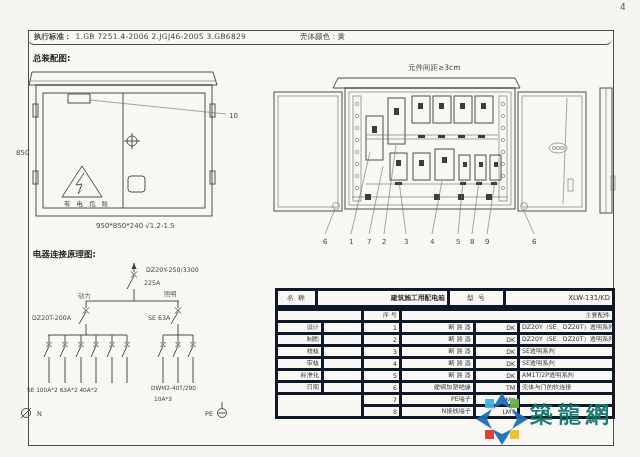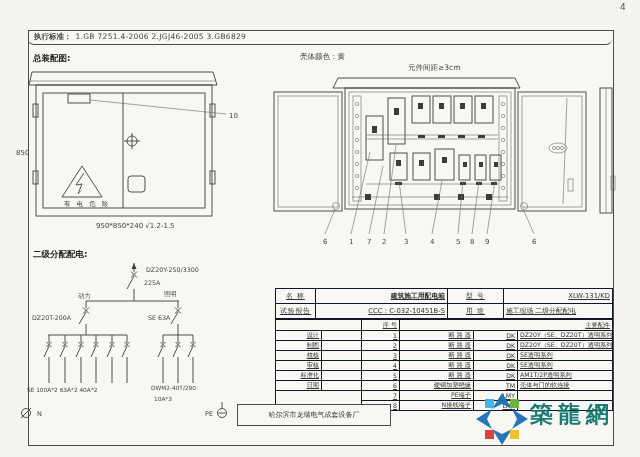--- a/index.html
+++ b/index.html
@@ -3,31 +3,31 @@
 <meta charset="utf-8">
 <style>
   html,body{margin:0;padding:0;}
   body{font-family:"DejaVu Sans","Liberation Sans",sans-serif;background:#e9e8e6;}
   .canvas{position:relative;width:640px;height:457px;background:#f5f4f1;overflow:hidden;color:#3a3a3a;}
   .pagenum{position:absolute;left:620px;top:2px;font-size:9px;color:#555;}
   .sheet{position:absolute;left:28px;top:30px;width:584px;height:414px;border:1px solid #4b4b4b;background:#f8f7f4;}
   .headerbar{position:absolute;left:28px;top:30px;width:584px;height:14px;border-bottom:1px solid #4b4b4b;font-size:7.5px;line-height:14px;white-space:nowrap;color:#444;border-radius:6px;}
   .headerbar .lbl{margin-left:6px;font-weight:bold;}
   .headerbar .std{margin-left:4px;letter-spacing:.3px;}
-  .headerbar .shell{position:absolute;left:272px;top:0;margin-top:20px;}
+  .headerbar .shell{position:absolute;left:272px;top:0;}
   .seclabel{position:absolute;font-size:8.5px;font-weight:bold;color:#222;}
   svg{position:absolute;overflow:visible;}
   svg text{fill:#444;font-family:"DejaVu Sans","Liberation Sans",sans-serif;}
   .ln{stroke:#4f4f4f;stroke-width:1;fill:none;}
   .thin{stroke:#6a6a6a;stroke-width:.6;fill:none;}
   .fillsq{fill:#3c3c3c;stroke:none;}
   
   .tblwrap{position:absolute;left:275px;top:288px;width:339px;}
   table{border-collapse:collapse;table-layout:fixed;width:337px;background:#f8f7f4;}
-  td{border:1px solid #0f172a;overflow:hidden;white-space:nowrap;color:#333;padding:0 2px;text-decoration:underline;}
+  td{border:3px solid #0f172a;overflow:hidden;white-space:nowrap;color:#333;padding:0 2px;}
   .t-info td{height:14px;font-size:6.8px;}
   .t-parts td{height:9px;font-size:6.2px;}
   .kcell{text-align:center;letter-spacing:1px;}
   .ccell{text-align:right;}
   .companybox{position:absolute;left:237px;top:404px;width:152px;height:20px;border:1px solid #4b4b4b;background:#f8f7f4;font-size:7px;line-height:20px;text-align:center;color:#333;z-index:3;}
   .watermark{position:absolute;left:474px;top:391px;width:160px;height:60px;z-index:4;opacity:.95;}
   .wm-cn{position:absolute;left:56px;top:8px;font-size:23px;font-weight:bold;color:#0f766e;letter-spacing:5px;font-family:"DejaVu Serif","Liberation Serif",serif;}
   .wm-url{position:absolute;left:66px;top:38px;font-size:13px;font-weight:bold;color:#0c0c0c;}
 </style>
 </head>
@@ -38,21 +38,21 @@
   <div class="pagenum">4</div>
 
   <div class="sheet"></div>
 
   <div class="headerbar">
     <span class="lbl">执行标准：</span><span class="std">1.GB 7251.4-2006      2.JGJ46-2005      3.GB6829</span>
     <span class="shell">壳体颜色：黄</span>
   </div>
 
   <div class="seclabel" style="left:33px;top:53px;">总装配图:</div>
-  <div class="seclabel" style="left:33px;top:249px;">二级分配配电:</div>
+  <div class="seclabel" style="left:33px;top:249px;">电器连接原理图:</div>
 
   <svg style="left:12px;top:56px;" width="252" height="188" viewBox="0 0 252 188">
 
     <polygon class="ln" points="20,16 201,16 205,29 17,29"></polygon>
     <line class="thin" x1="18" y1="25" x2="204" y2="25"></line>
 
     <rect class="ln" x="24" y="29" width="176" height="131"></rect>
     <rect class="ln" x="31" y="37" width="162" height="115"></rect>
     <line class="ln" x1="111" y1="37" x2="111" y2="152"></line>
 
@@ -338,26 +338,20 @@
           <col style="width:132px">
           <col style="width:56px">
           <col style="width:109px">
         </colgroup>
       <tbody>
           <tr>
         <td class="kcell">名 称</td>
         <td class="ccell" style="font-weight:bold">建筑施工用配电箱</td>
         <td class="kcell">型 号</td>
         <td class="ccell">XLW-131/KD</td>
-      </tr>
-      <tr>
-        <td class="kcell">试验报告</td>
-        <td class="ccell">CCC：C-032-10451B-S</td>
-        <td class="kcell">用 途</td>
-        <td>施工现场 二级分配配电</td>
       </tr>
     </tbody>
       </table>
     <table class="t-parts">
       <colgroup>
           <col style="width:46px">
           <col style="width:40px">
           <col style="width:38px">
           <col style="width:74px">
           <col style="width:44px">
@@ -427,21 +421,20 @@
       <tr>
         <td class="ccell">8</td>
         <td class="ccell">N接线端子</td>
         <td class="ccell">LMY</td>
         <td></td>
       </tr>
     </tbody>
       </table>
   </div>
 
-  <div class="companybox">哈尔滨市龙瑞电气成套设备厂</div>
 
   <div class="watermark">
     <svg width="56" height="56" viewBox="0 0 56 56" style="left:0;top:0;">
       <polygon points="28,2 38,18 28,13 18,18" fill="#1d70b7"></polygon>
       <polygon points="28,54 38,38 28,43 18,38" fill="#1d70b7"></polygon>
       <polygon points="2,28 18,18 13,28 18,38" fill="#1d70b7"></polygon>
       <polygon points="54,28 38,18 43,28 38,38" fill="#1d70b7"></polygon>
       <rect x="36" y="8" width="9" height="9" fill="#6cb33f"></rect>
       <rect x="11" y="8" width="9" height="9" fill="#3bb4e5"></rect>
       <rect x="36" y="39" width="9" height="9" fill="#f0c020"></rect>

